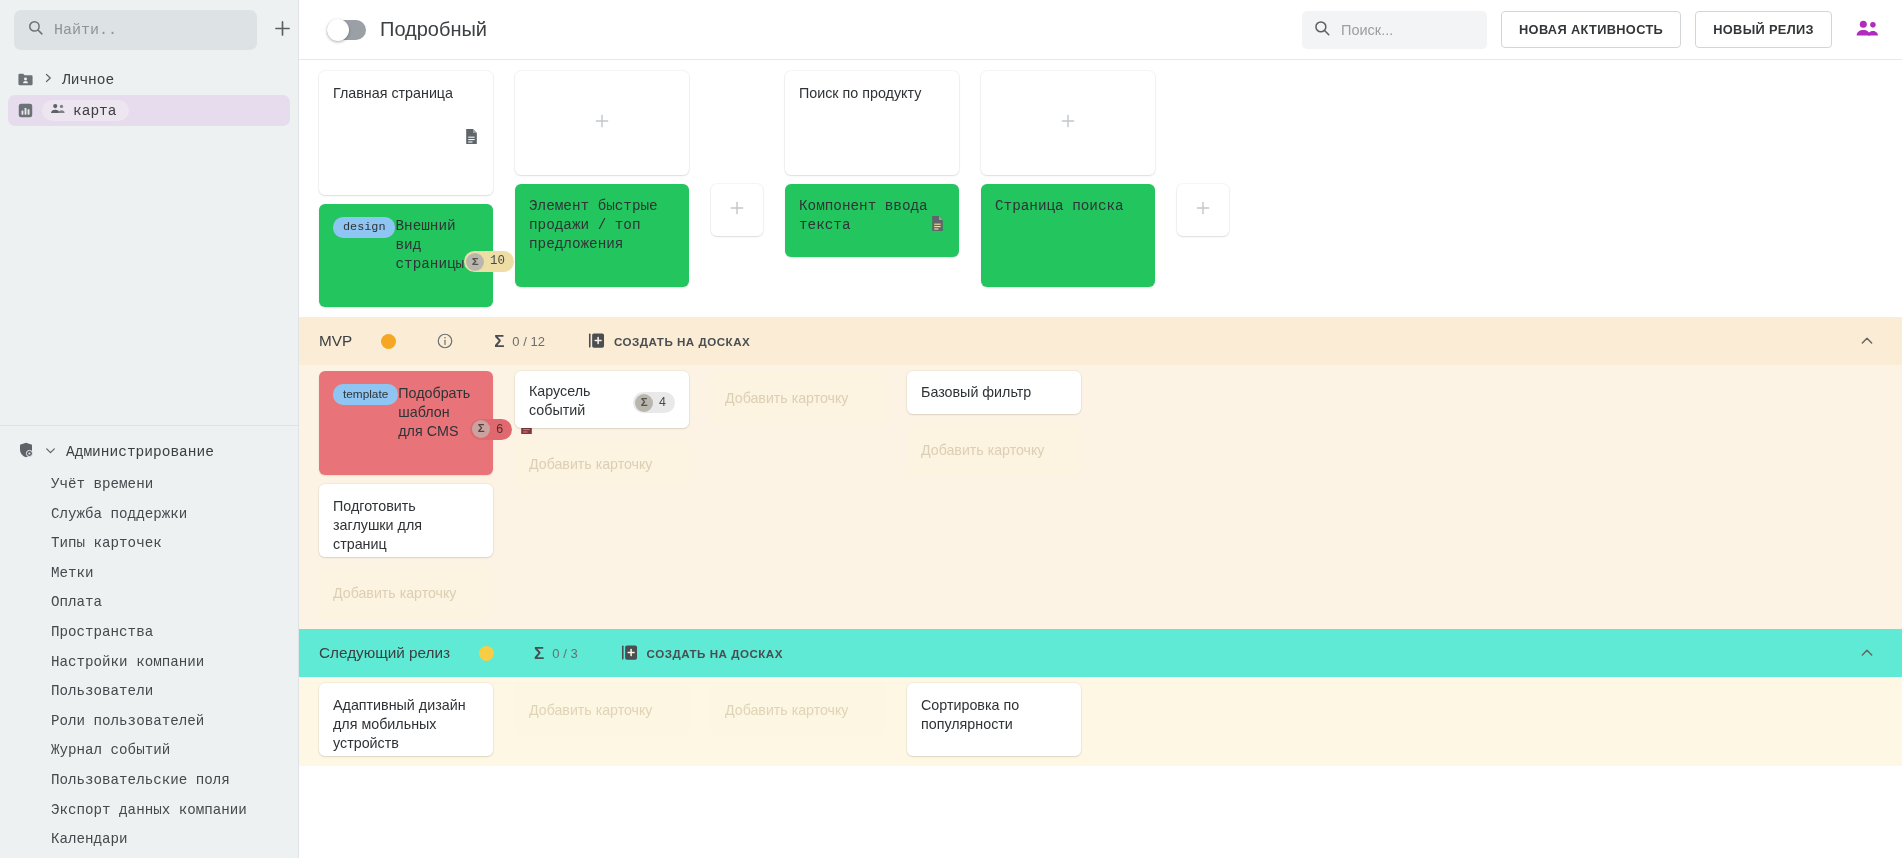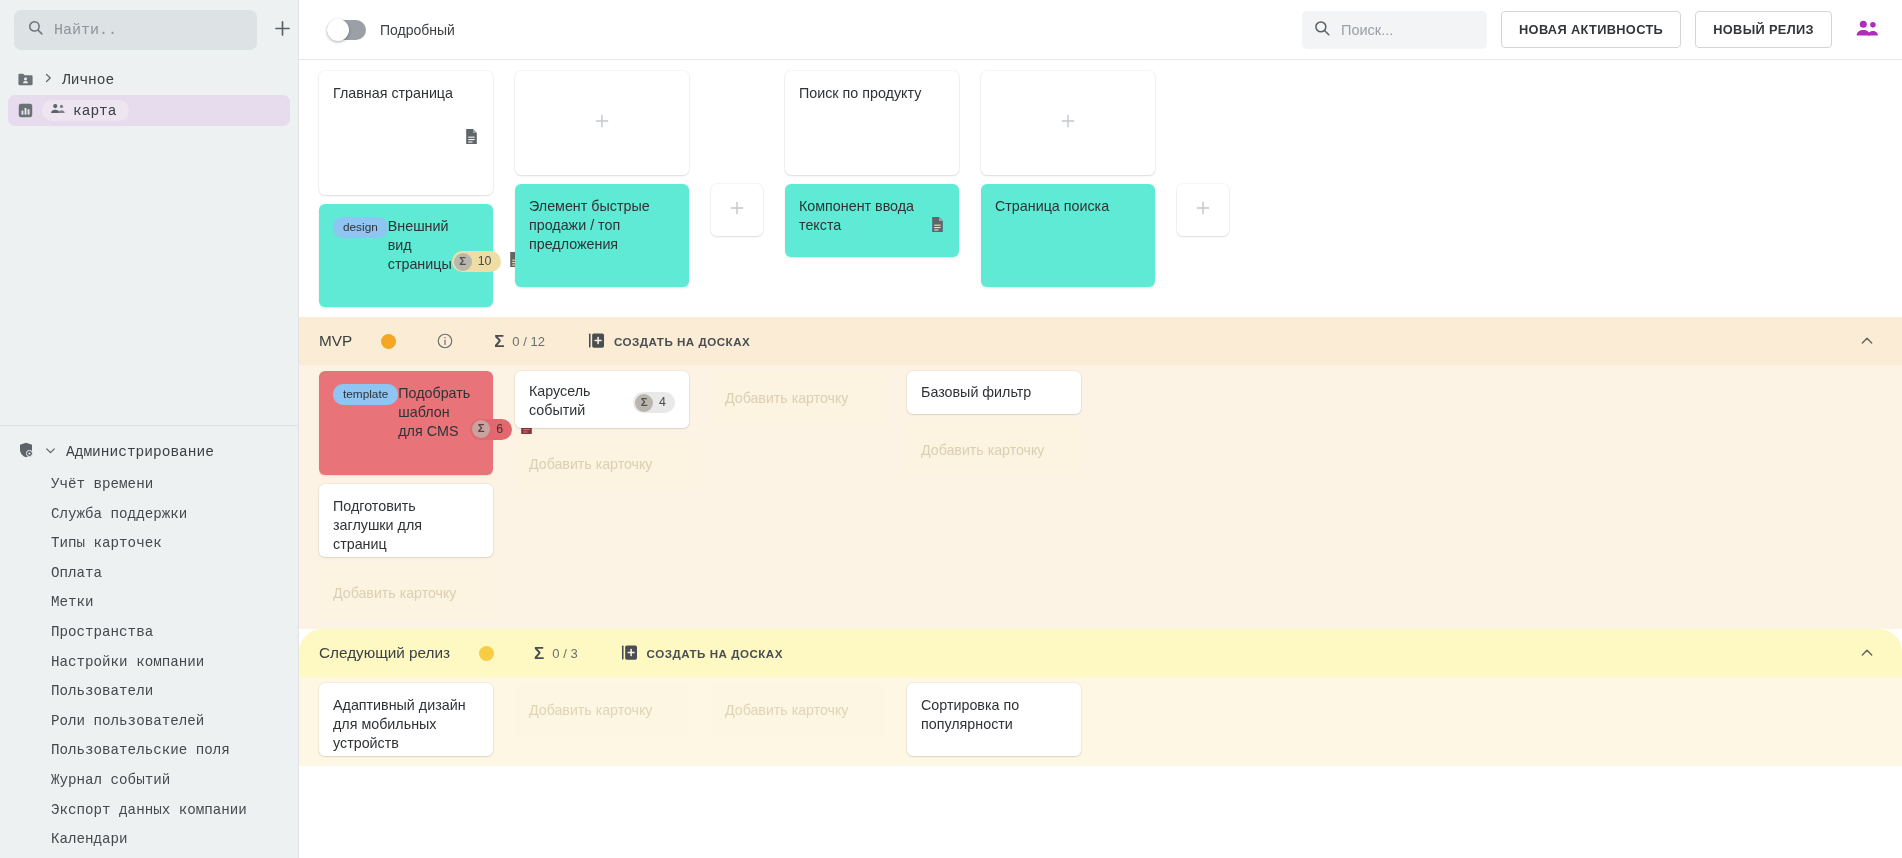--- a/index.html
+++ b/index.html
@@ -87,21 +87,21 @@
   .toggle-wrap { display: flex; align-items: center; gap: 14px; cursor: pointer; }
   .toggle {
     width: 39px; height: 20px; border-radius: 10px;
     background: #9aa0a6; position: relative; flex: 0 0 39px;
   }
   .toggle .knob {
     position: absolute; left: 0; top: -1px;
     width: 22px; height: 22px; border-radius: 50%;
     background: #fff; box-shadow: 0 1px 3px rgba(0,0,0,.33);
   }
-  .toggle-label { font-size: 14px; color: #3c4043; }
+  .toggle-label { font-size: 20px; color: #3c4043; }
   .topbar-spacer { flex: 1 1 auto; }
   .top-search {
     width: 185px; height: 38px; background: #f3f4f5; border-radius: 5px;
     display: flex; align-items: center; gap: 10px; padding: 0 11px;
   }
   .top-search-input {
     flex: 1; border: none; outline: none; background: transparent;
     font-family: inherit; font-size: 14.5px; color: #1d4ed8;
   }
   .top-search-input::placeholder { color: #9aa0a6; }
@@ -132,21 +132,21 @@
   .col:first-child { margin-left: 20px; }
 
   .card {
     border-radius: 6px; padding: 13px 14px 12px 14px;
     font-size: 14.3px; line-height: 1.32; color: #2f3336;
     cursor: pointer; position: relative;
     box-shadow: 0 1px 2px rgba(0,0,0,.10), 0 0 0 1px rgba(0,0,0,.035);
     display: flex; 
   }
   .card.white { background: #ffffff; }
-  .card.yellow { background: #5eead4; box-shadow: 0 1px 2px rgba(0,0,0,.10); }
+  .card.yellow { background: #22c55e; box-shadow: 0 1px 2px rgba(0,0,0,.10); font-family: Liberation Mono, monospace; }
   .card.red { background: #e8747a; color: #2f3336; box-shadow: 0 1px 2px rgba(0,0,0,.10); }
   .card .title { word-wrap: break-word; }
   .card .spacer { flex: 1 1 auto; }
   .card-foot { display: flex; align-items: center; gap: 7px; margin-top: 11px; }
 
   .chip-label {
     align-self: flex-start;
     border-radius: 10px; padding: 2.5px 10px;
     font-size: 11.8px; color: #2f3336; margin-bottom: 9px;
   }
@@ -203,21 +203,21 @@
   .sh-sum .sig { font-size: 17px; color: #4a4e52; font-weight: 600; line-height: 1; }
   .sh-create {
     margin-left: 26px; display: flex; align-items: center; gap: 8px;
     font-size: 11.6px; font-weight: bold; letter-spacing: .5px;
     color: #4a4e52; cursor: pointer; white-space: nowrap;
   }
   .sh-spacer { flex: 1 1 auto; }
   .sh-collapse { width: 30px; height: 30px; display:flex; align-items:center; justify-content:center; cursor: pointer; }
 
   .sec-mvp   { background: #fbecd5; }
-  .sec-next  { background: #fef9c3; border-radius: 23px; }
+  .sec-next  { background: #5eead4; }
   .sec-mvp .section-body  { background: #fdf3e4; }
   .sec-next .section-body { background: #fdf7e4; }
 </style>
 </head>
 <body>
 
 <div class="app">
 
   <aside class="sidebar">
 
@@ -297,28 +297,28 @@
           <svg width="13" height="13" viewBox="0 0 24 24" fill="none" stroke="#5d6367" stroke-width="2.3" stroke-linecap="round" stroke-linejoin="round">
             <polyline points="5,9 12,16 19,9"></polyline>
           </svg>
         </span>
         <span>Администрирование</span>
       </div>
       <div class="sb-admin-list">
         <div class="sb-admin-item">Учёт времени</div>
         <div class="sb-admin-item">Служба поддержки</div>
         <div class="sb-admin-item">Типы карточек</div>
+        <div class="sb-admin-item">Метки</div>
         <div class="sb-admin-item">Оплата</div>
-        <div class="sb-admin-item">Метки</div>
         <div class="sb-admin-item">Пространства</div>
         <div class="sb-admin-item">Настройки компании</div>
         <div class="sb-admin-item">Пользователи</div>
         <div class="sb-admin-item">Роли пользователей</div>
+        <div class="sb-admin-item">Журнал событий</div>
         <div class="sb-admin-item">Пользовательские поля</div>
-        <div class="sb-admin-item">Журнал событий</div>
         <div class="sb-admin-item">Экспорт данных компании</div>
         <div class="sb-admin-item">Календари</div>
       </div>
     </div>
   </aside>
 
   <div class="main">
 
     <div class="topbar">
       <div class="toggle-wrap">

